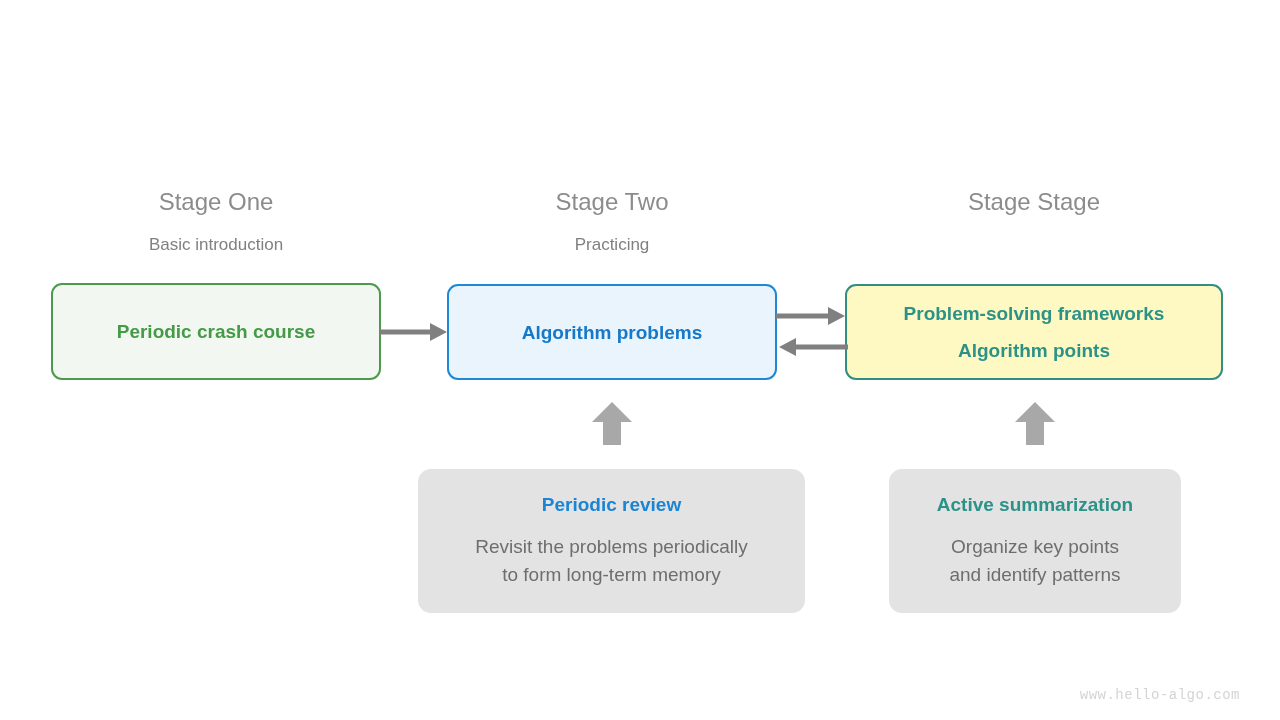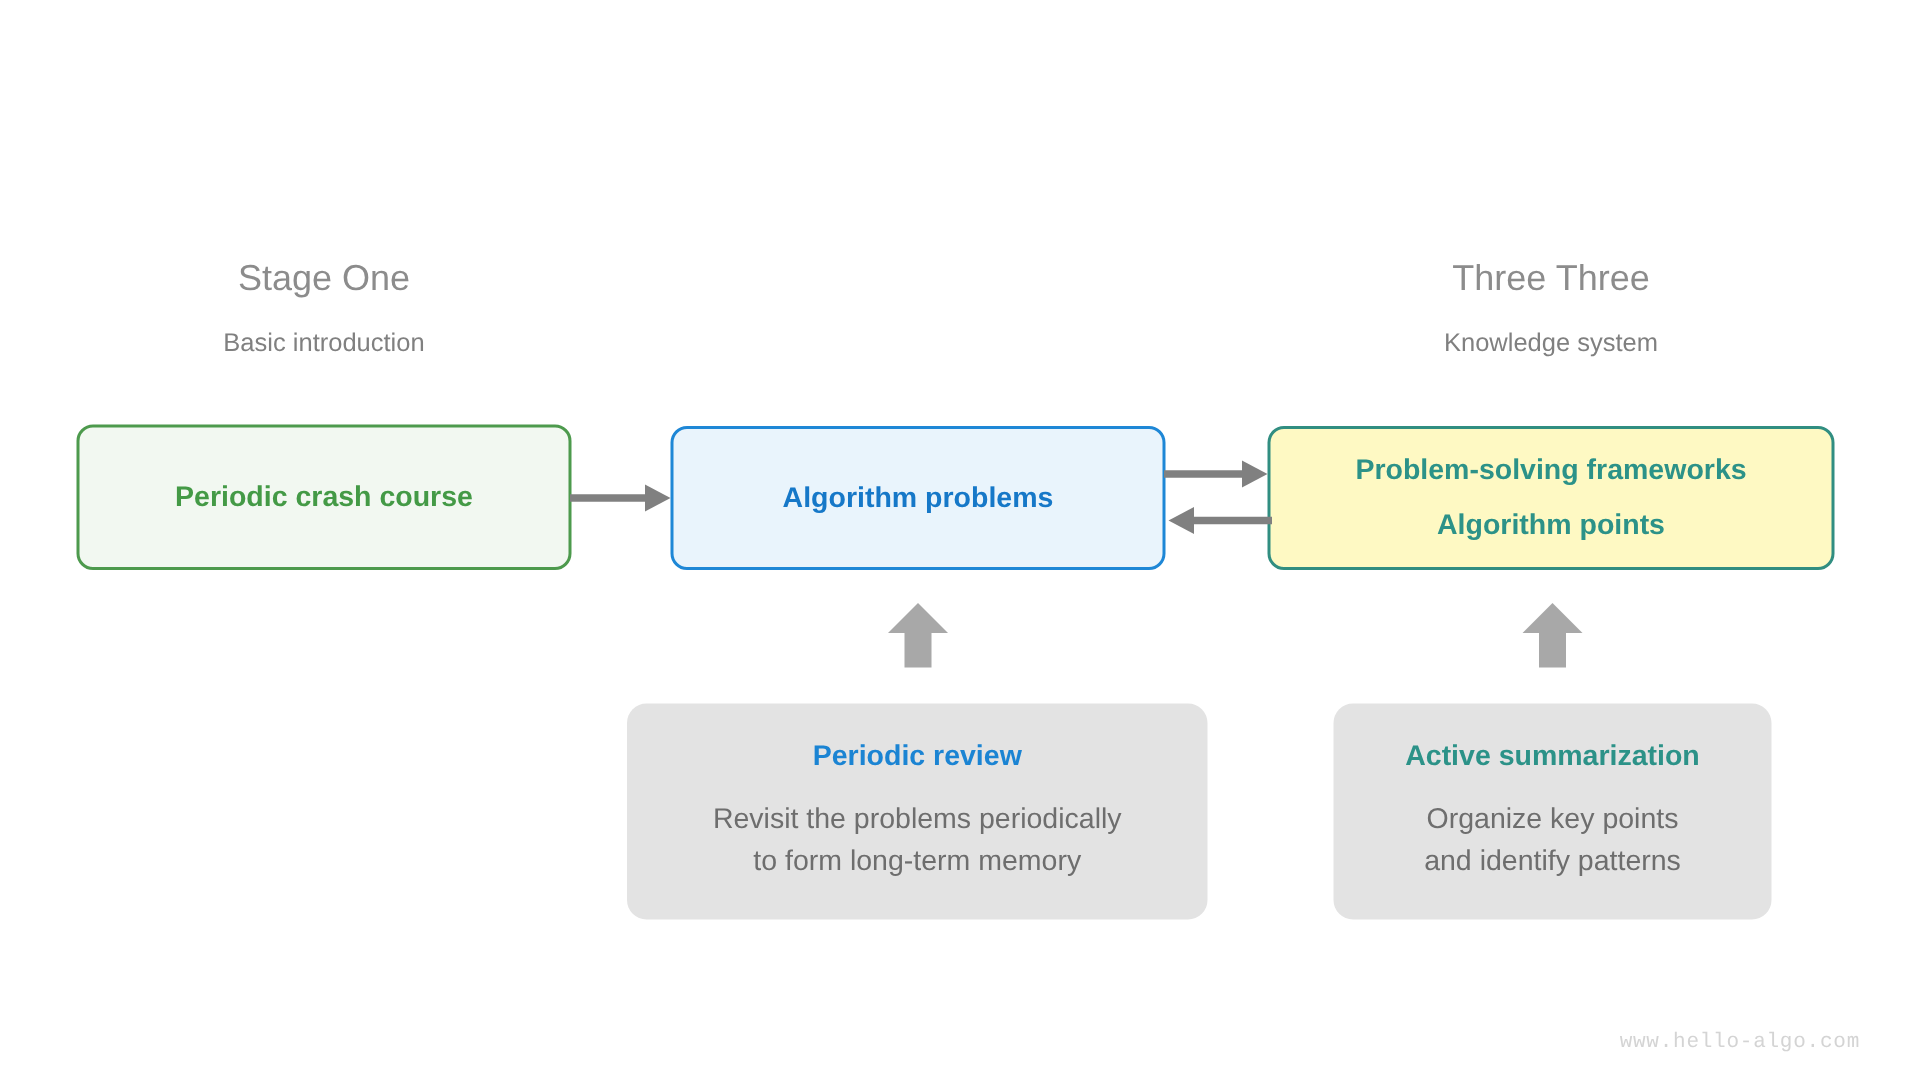--- a/index.html
+++ b/index.html
@@ -24,20 +24,21 @@
   .stage-head {
     position: absolute;
     text-align: center;
   }
   .stage-title {
     font-size: 24px;
     font-weight: 400;
     color: #8c8c8c;
     line-height: 28px;
     white-space: nowrap;
+    margin-top: 16px;
   }
   .stage-sub {
     font-size: 17px;
     font-weight: normal;
     color: #808080;
     line-height: 20px;
     margin-top: 19px;
     white-space: nowrap;
   }
 
@@ -129,24 +130,27 @@
 </head>
 <body>
 
 <div class="canvas">
 
   <div class="stage-head" style="left:51px; top:172px; width:330px;">
     <div class="stage-title">Stage One</div>
     <div class="stage-sub">Basic introduction</div>
   </div>
 
+  <div class="stage-head" style="left:447px; top:172px; width:330px;">
+    <div class="stage-title">Stage Two</div>
+    <div class="stage-sub">Practicing</div>
+  </div>
 
   <div class="stage-head" style="left:845px; top:172px; width:378px;">
-    <div class="stage-title">Three Three</div>
-    <div class="stage-sub">Knowledge system</div>
+    <div class="stage-title">Stage Stage</div>
   </div>
 
   <div class="stage-box" id="box-stage-one">
     <span>Periodic crash course</span>
   </div>
 
   <div class="stage-box" id="box-stage-two">
     <span>Algorithm problems</span>
   </div>
 

